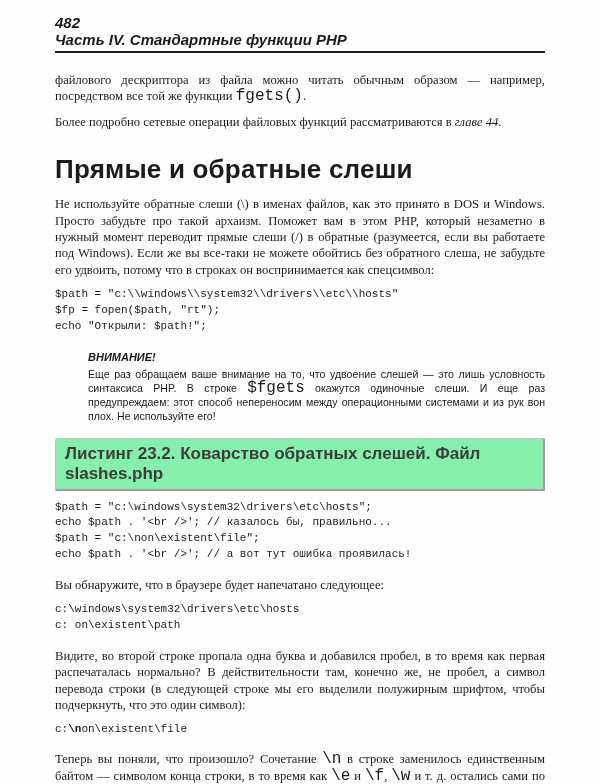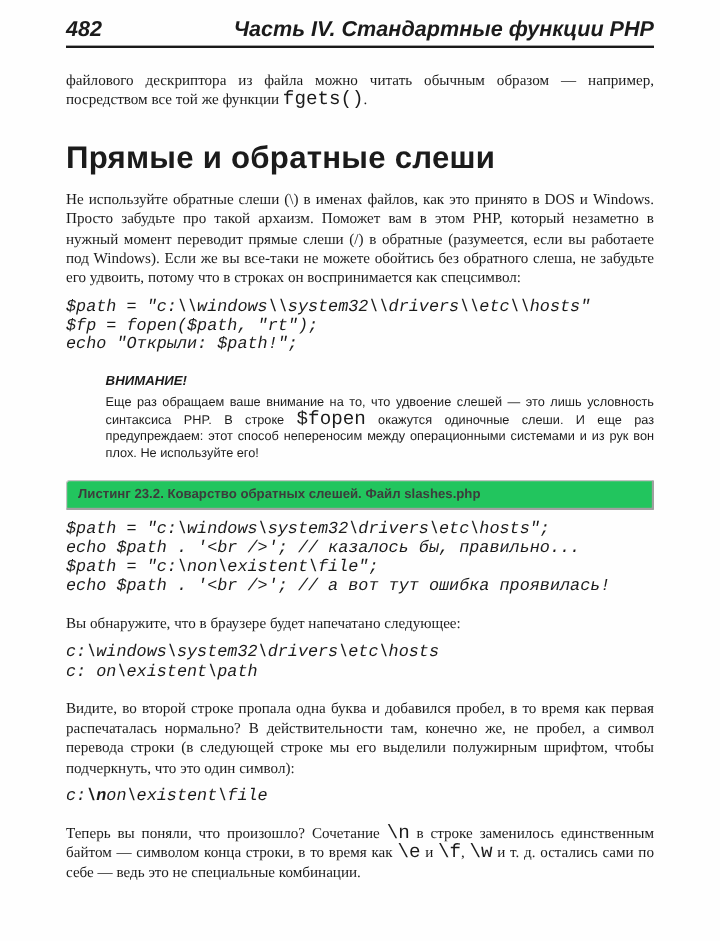--- a/index.html
+++ b/index.html
@@ -10,23 +10,24 @@
     color: #1b1b1b;
     font-family: "Liberation Serif", serif;
     overflow: hidden;
   }
   .page { padding: 14px 55px 0 55px; }
 
   
   .running-head {
     display: flex; justify-content: space-between; align-items: baseline;
     font-family: "Liberation Sans", sans-serif;
-    font-weight: bold; font-style: italic; font-size: 18px;
+    font-weight: bold; font-style: italic; font-size: 15px;
     padding-bottom: 3px;
     border-bottom: 2.5px solid #1a1a1a;
+    flex-direction: column;
   }
 
   
   .para {
     font-size: 12.6px; line-height: 16.4px;
     text-align: justify;
     margin: 9px 0;
   }
   .para.tight { margin: 7px 0; }
 
@@ -36,75 +37,75 @@
     margin: 24px 0 11px 0;
     letter-spacing: 0.2px;
   }
 
   .mono { font-family: "Liberation Mono", "DejaVu Sans Mono", monospace; font-size: 16px; }
   .i { font-style: italic; }
   .b { font-weight: bold; }
 
   .code {
     font-family: "Liberation Mono", "DejaVu Sans Mono", monospace;
-    font-size: 14px; line-height: 15.8px;
+    font-size: 11px; line-height: 15.8px;
     margin: 9px 0 12px 0;
     white-space: pre;
-    font-style: italic;
   }
 
   
   .warning {
     margin: 15px 0 15px 33px;
     font-family: "Liberation Sans", sans-serif;
     font-size: 10.6px; line-height: 14px;
     text-align: justify;
   }
   .warning-title {
     font-weight: bold; font-style: italic;
     font-size: 11px;
     margin-bottom: 3px;
   }
 
   
   .listing-bar {
     margin: 15px 0 2px 0;
-    background: #22c55e;
+    background: #86efac;
     border: 1px solid #c3c3c3;
     border-right: 2px solid #a0a0a0;
     border-bottom: 2px solid #a0a0a0;
     border-radius: 3px 1px 1px 1px;
     padding: 5px 9px 5px 9px;
     font-family: "Liberation Sans", sans-serif;
-    font-weight: bold; font-size: 11px;
+    font-weight: bold; font-size: 17px;
     color: #3c3c3c;
   }
 </style>
 </head>
 <body>
 
 <div class="page">
 
   <div class="running-head">
     <span>482</span>
     <span>Часть IV. Стандартные функции PHP</span>
   </div>
 
   <p class="para" style="margin-top:19px"><span>файлового дескриптора из файла можно читать обычным образом — например, посредством все той же функции </span><span class="mono">fgets()</span><span>.</span></p>
 
+  <p class="para tight"><span>Более подробно сетевые операции файловых функций рассматриваются в </span><span class="i">главе 44</span><span>.</span></p>
 
   <h1 class="section-heading">Прямые и обратные слеши</h1>
 
   <p class="para"><span>Не используйте обратные слеши (\) в именах файлов, как это принято в DOS и Windows. Просто забудьте про такой архаизм. Поможет вам в этом PHP, который незаметно в нужный момент переводит прямые слеши (/) в обратные (разумеется, если вы работаете под Windows). Если же вы все-таки не можете обойтись без обратного слеша, не забудьте его удвоить, потому что в строках он воспринимается как спецсимвол:</span></p>
 
   <div class="code"><div class="code-line">$path = "c:\\windows\\system32\\drivers\\etc\\hosts"</div><div class="code-line">$fp = fopen($path, "rt");</div><div class="code-line">echo "Открыли: $path!";</div></div>
 
   <div class="warning">
     <div class="warning-title">ВНИМАНИЕ!</div>
-    <div class="warning-body"><span>Еще раз обращаем ваше внимание на то, что удвоение слешей — это лишь условность синтаксиса PHP. В строке </span><span class="mono">$fopen</span><span> окажутся одиночные слеши. И еще раз предупреждаем: этот способ непереносим между операционными системами и из рук вон плох. Не используйте его!</span></div>
+    <div class="warning-body"><span>Еще раз обращаем ваше внимание на то, что удвоение слешей — это лишь условность синтаксиса PHP. В строке </span><span class="mono">$fgets</span><span> окажутся одиночные слеши. И еще раз предупреждаем: этот способ непереносим между операционными системами и из рук вон плох. Не используйте его!</span></div>
   </div>
 
 
   <div class="listing-bar">
     <span>Листинг 23.2. Коварство обратных слешей. Файл slashes.php</span>
   </div>
 
   <div class="code"><div class="code-line">$path = "c:\windows\system32\drivers\etc\hosts";</div><div class="code-line">echo $path . '&lt;br /&gt;'; // казалось бы, правильно...</div><div class="code-line">$path = "c:\non\existent\file";</div><div class="code-line">echo $path . '&lt;br /&gt;'; // а вот тут ошибка проявилась!</div></div>
 
   <p class="para" style="margin-top:14px"><span>Вы обнаружите, что в браузере будет напечатано следующее:</span></p>

